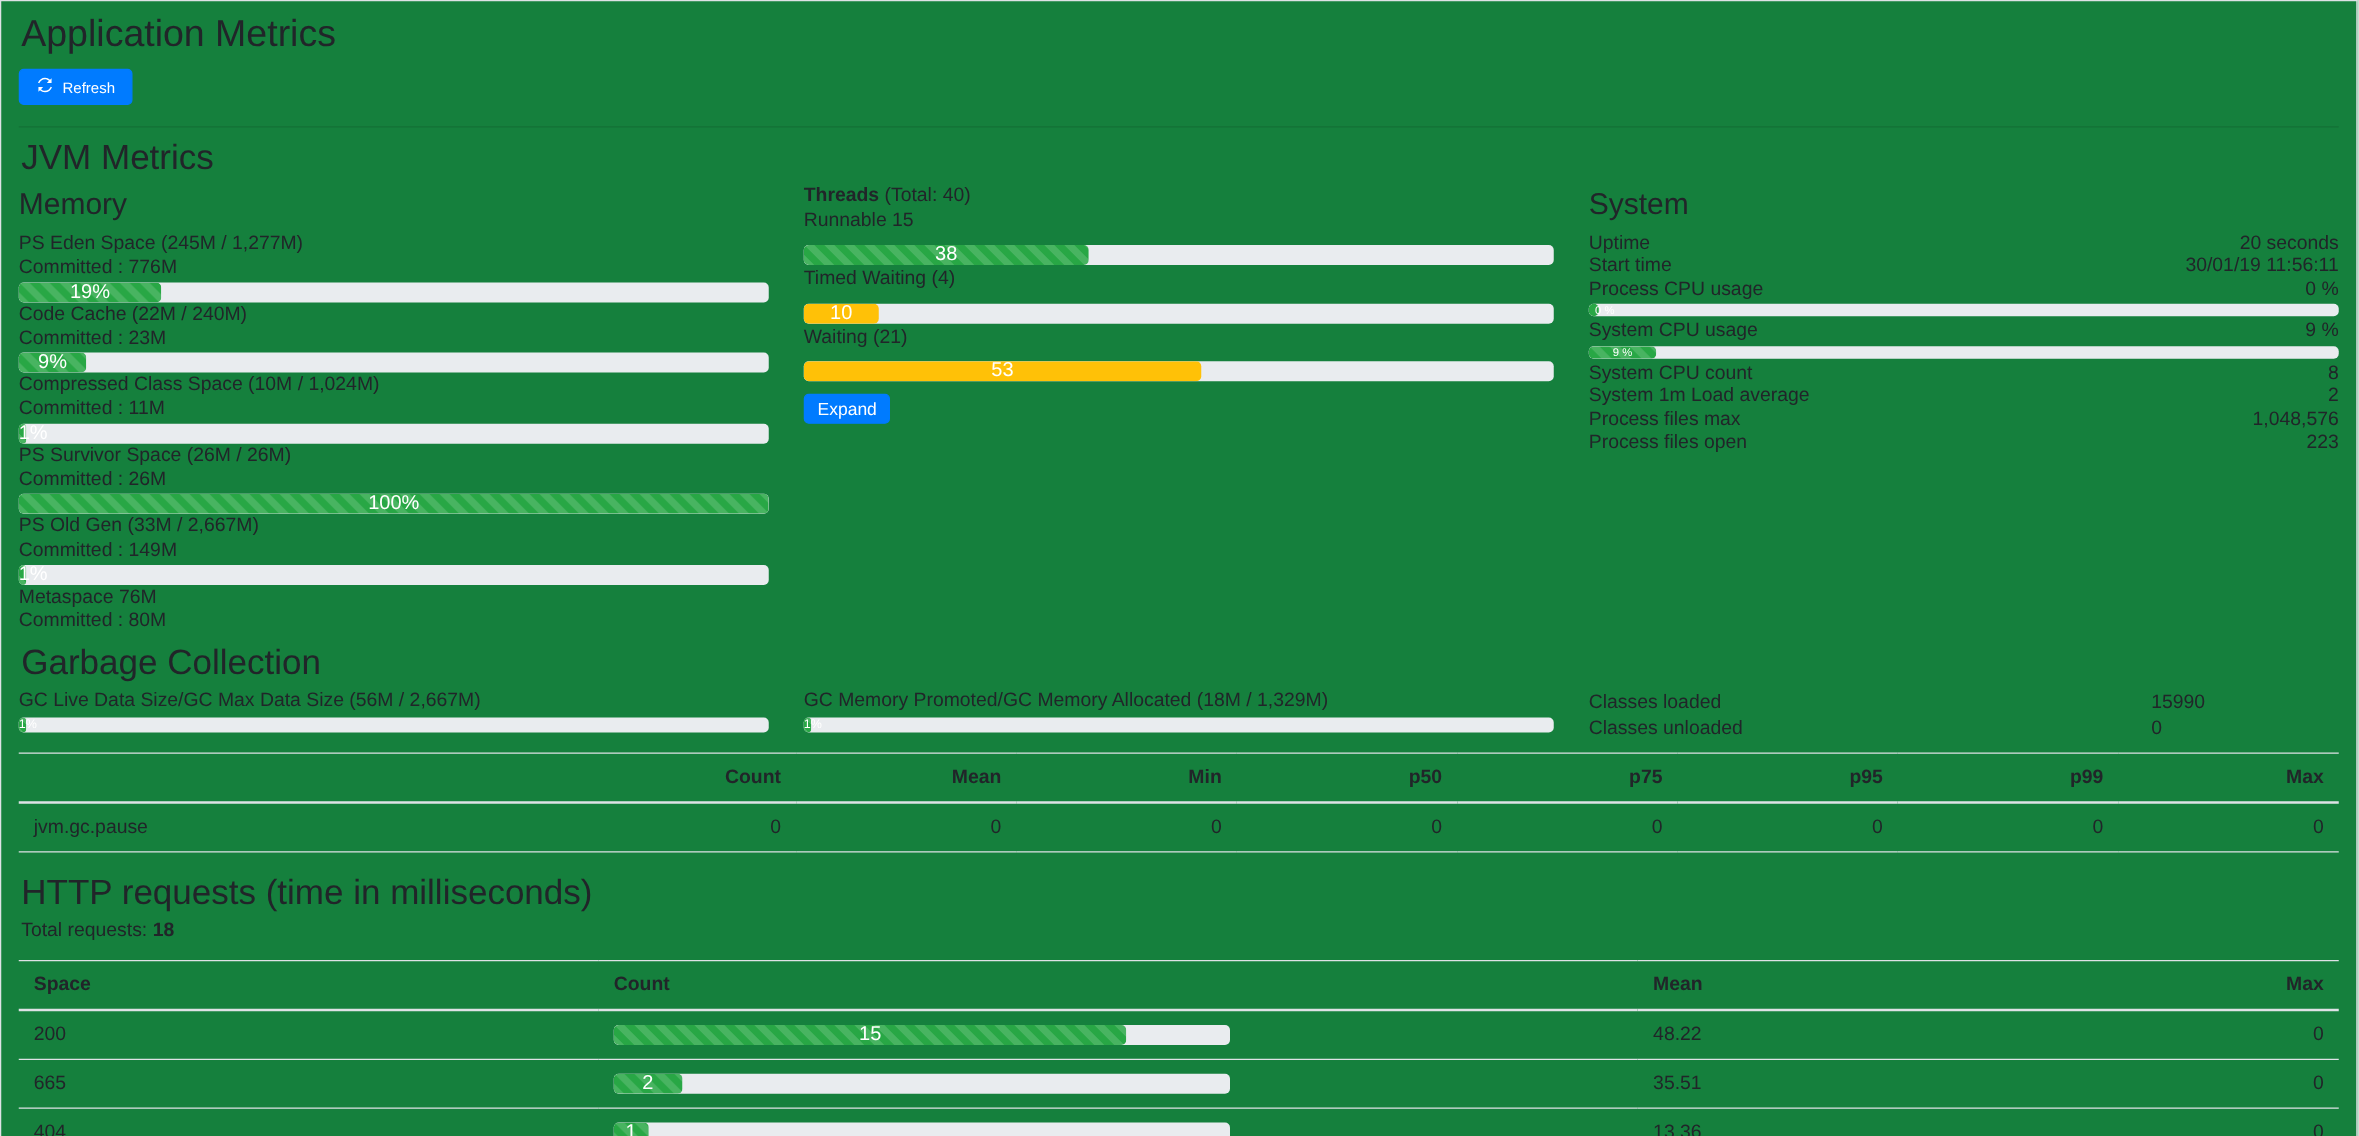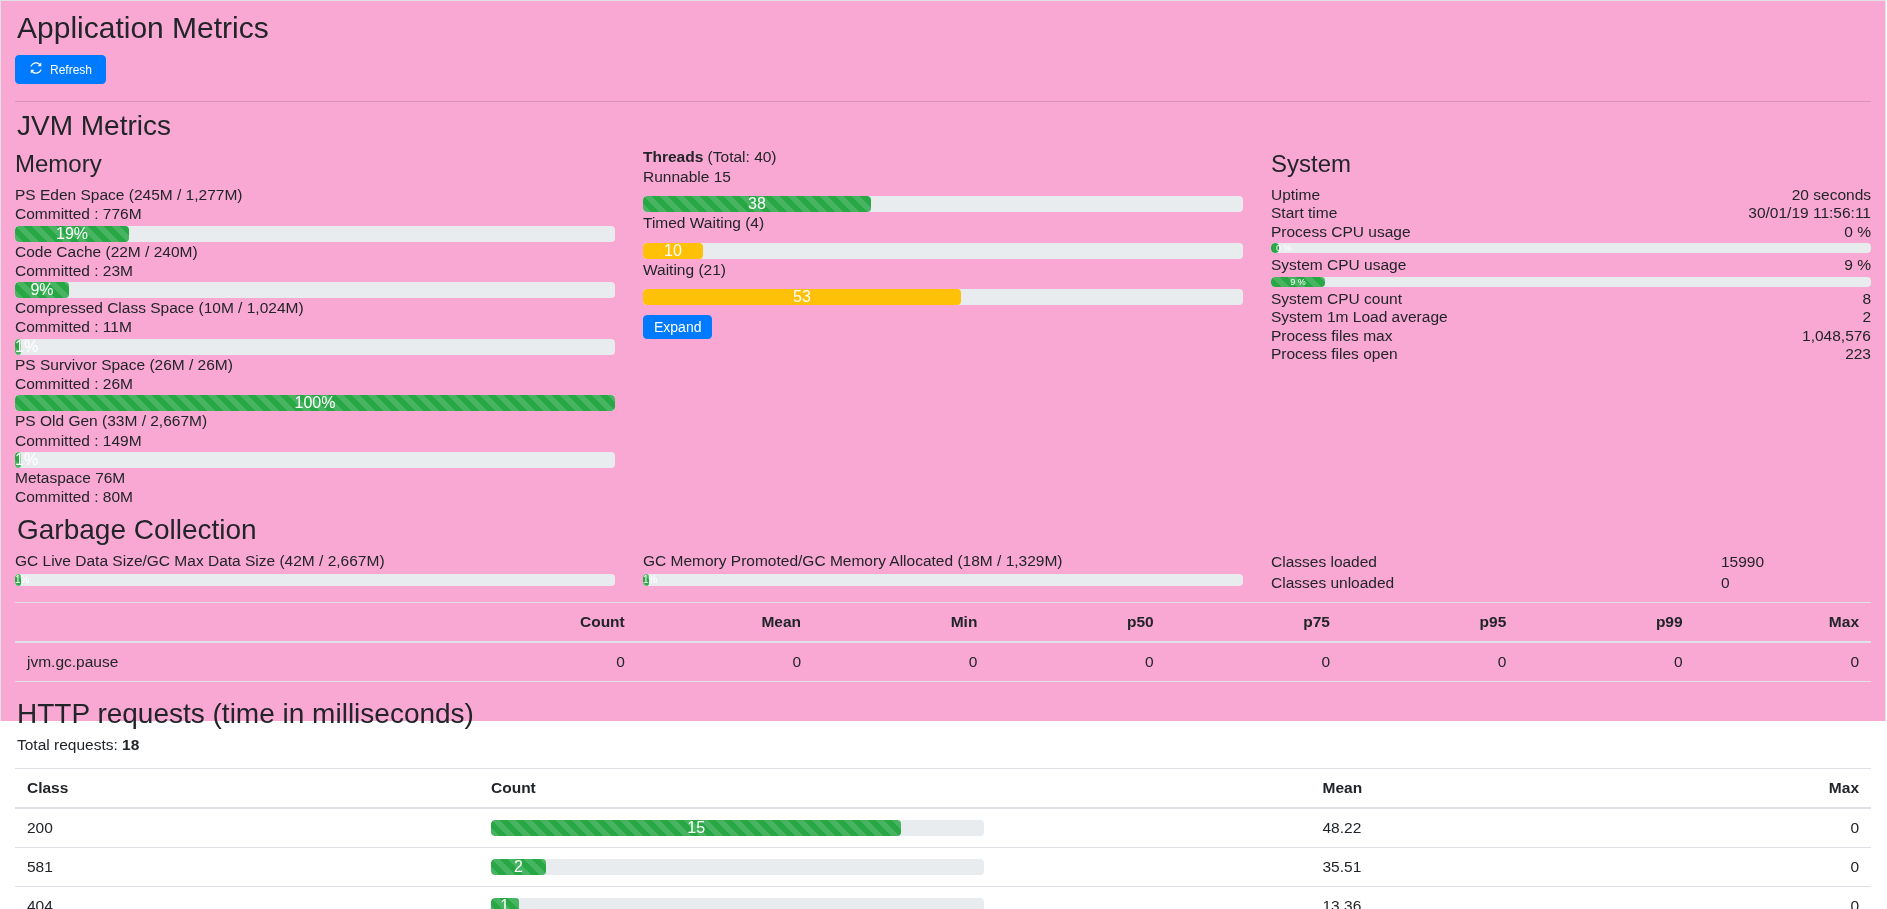--- a/index.html
+++ b/index.html
@@ -1,20 +1,20 @@
 <!DOCTYPE html>
 <html><head>
 <meta charset="utf-8">
 <style>
   html,body{margin:0;padding:0;}
   body{
     width:1887px;height:909px;overflow:hidden;background:#fff;
     font-family:"Liberation Sans",sans-serif;color:#212529;font-size:15.5px;
   }
-  .page{box-sizing:border-box;width:1886px;height:721px;border:1px solid #dee2e6;border-bottom:none;padding:6px 14px 0 14px;background:#f9a8d4;}
+  .page{box-sizing:border-box;width:1886px;height:909px;border:1px solid #dee2e6;border-bottom:none;padding:6px 14px 0 14px;background:#15803d;}
   h2.page-title{font-size:30px;font-weight:500;margin:4px 0 10px 2px;}
   h3.section-h{font-size:28px;font-weight:500;margin:8px 0 6px 2px;}
   h4.col-h{font-size:24px;font-weight:500;margin:2px 0 8px 0;}
   hr.sep{border:none;border-top:1px solid rgba(0,0,0,.12);margin:17px 0 7px 0;}
   .btn{display:inline-flex;align-items:center;gap:7px;background:#007bff;border:1px solid #007bff;color:#fff;border-radius:4px;cursor:pointer;font-family:inherit;}
   .btn-refresh{font-size:12px;padding:5px 13px;}
   .btn-sm{font-size:14px;padding:3px 10px;margin-top:8px;}
   .grid3{display:grid;grid-template-columns:1fr 1fr 1fr;column-gap:28px;}
   
   .progress{background:#e9ecef;border-radius:4px;overflow:hidden;position:relative;}
@@ -198,21 +198,21 @@
         <span>Process files open</span>
         <span class="v">223</span>
       </div>
     </div>
   </div>
 
   <h3 class="section-h">Garbage Collection</h3>
 
   <div class="grid3 gc-bars">
     <div>
-      <div class="g-label">GC Live Data Size/GC Max Data Size (42M / 2,667M)</div>
+      <div class="g-label">GC Live Data Size/GC Max Data Size (56M / 2,667M)</div>
       <div class="progress md">
         <div class="bar striped" style="width: 1%;">1%</div>
       </div>
     </div>
     <div>
       <div class="g-label">GC Memory Promoted/GC Memory Allocated (18M / 1,329M)</div>
       <div class="progress md">
         <div class="bar striped" style="width: 1%;">1%</div>
       </div>
     </div>
@@ -276,39 +276,39 @@
 
   <table>
     <colgroup>
       <col style="width:25%">
         <col style="width:44.8%">
         <col style="width:19.7%">
         <col style="width:10.5%">
     </colgroup>
     <thead>
       <tr>
-        <th class="first">Class</th>
+        <th class="first">Space</th>
         <th class="count-cell">Count</th>
         <th class="count-cell">Mean</th>
         <th>Max</th>
       </tr>
     </thead>
     <tbody>
       <tr>
         <td class="first">200</td>
         <td class="count-cell">
           <div class="progress lg">
             <div class="bar striped" style="width: 83.3%;">15</div>
           </div>
         </td>
         <td class="mean-cell">48.22</td>
         <td>0</td>
       </tr>
       <tr>
-        <td class="first">581</td>
+        <td class="first">665</td>
         <td class="count-cell">
           <div class="progress lg">
             <div class="bar striped" style="width: 11.1%;">2</div>
           </div>
         </td>
         <td class="mean-cell">35.51</td>
         <td>0</td>
       </tr>
       <tr>
         <td class="first">404</td>

